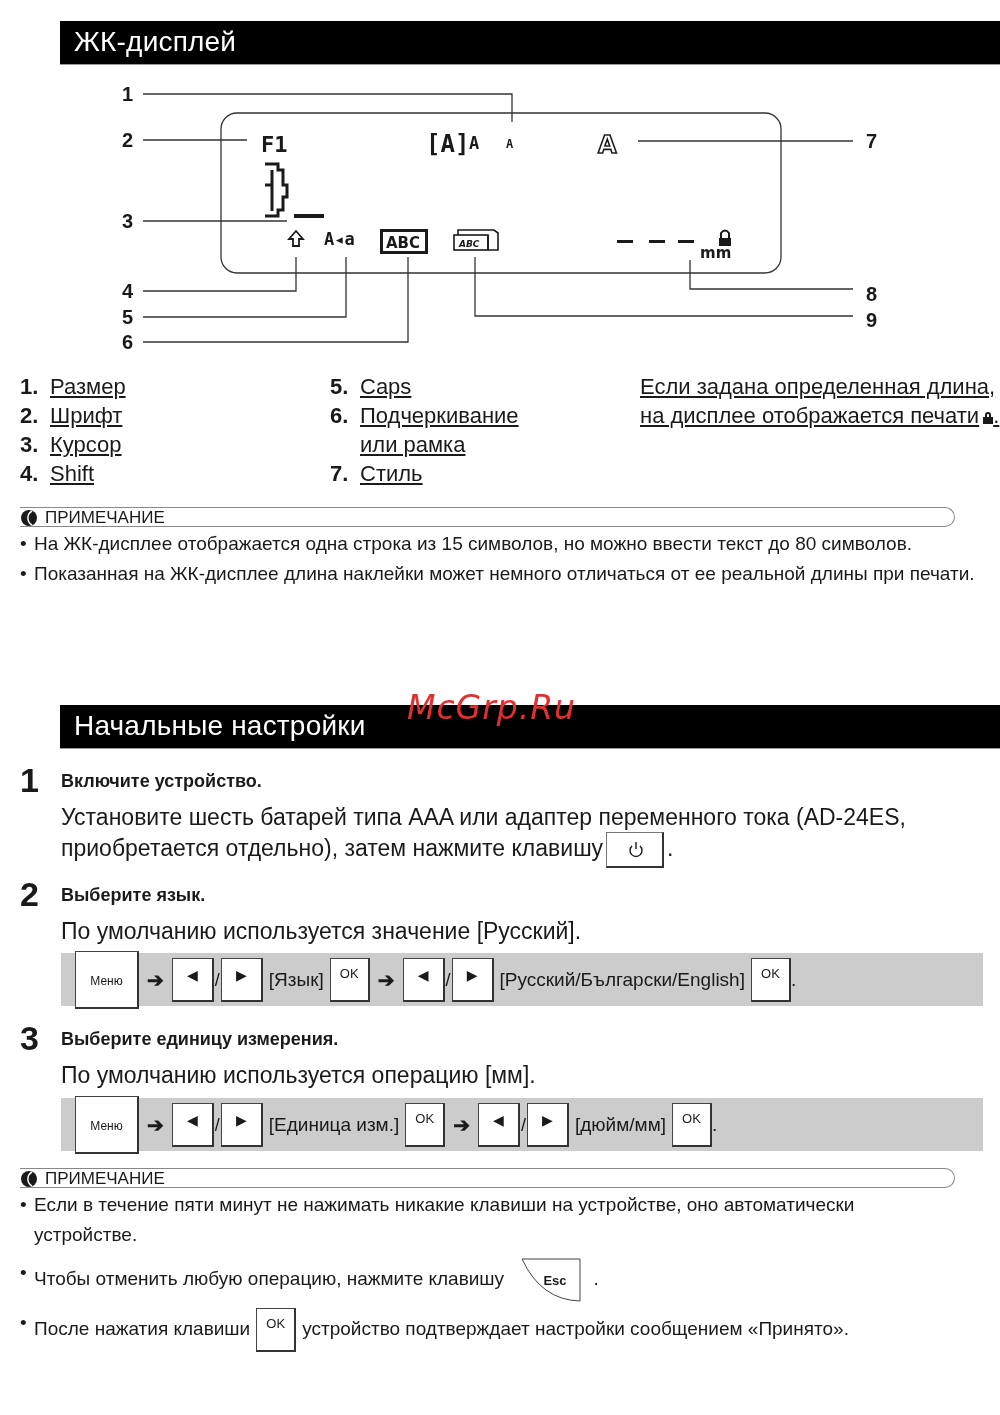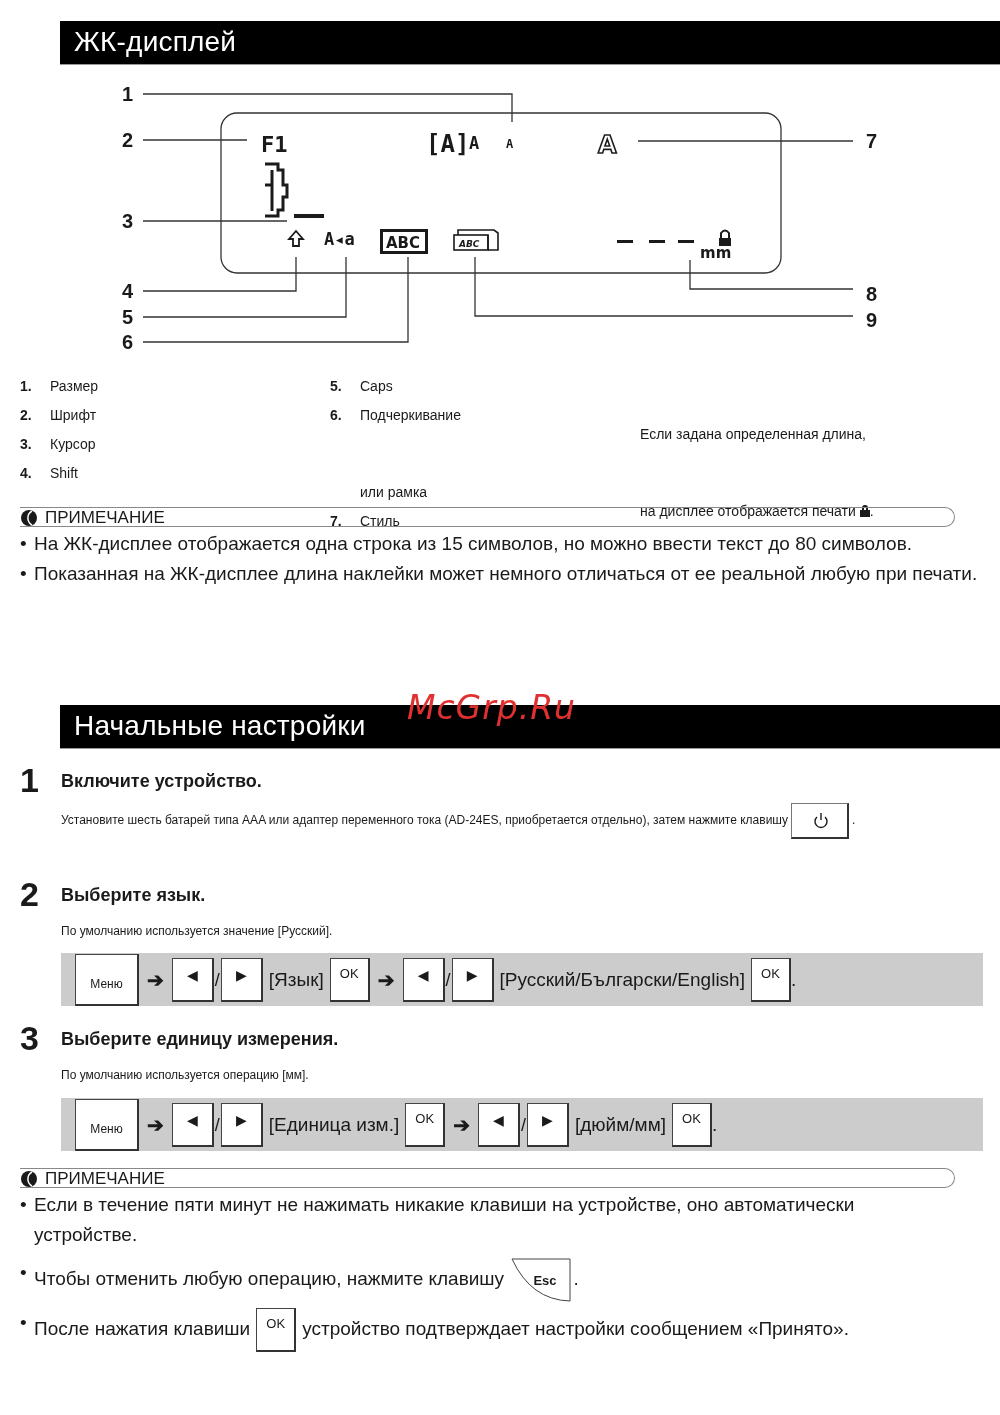--- a/index.html
+++ b/index.html
@@ -8,58 +8,58 @@
 
   .section-header { position: absolute; left: 20px; width: 963px; height: 44px; background: #000000; border-bottom: 1px solid #999; margin-left: 40px; }
   .section-header .title { position: absolute; left: 14px; top: 5px; color: #ffffff; font-size: 28px; font-family: "Liberation Sans", sans-serif; letter-spacing: 0.2px; }
 
   
   #lcd-diagram { position: absolute; left: 0; top: 78px; width: 1000px; height: 290px; }
   .callout-num { font-family: "Liberation Sans", sans-serif; font-weight: bold; font-size: 20px; fill: #1a1a1a; }
   .lcd-text { font-family: "DejaVu Sans Mono", monospace; font-weight: bold; fill: #1a1a1a; }
 
   
-  .legend { position: absolute; top: 372px; font-size: 14px; line-height: 29px; }
+  .legend { position: absolute; top: 372px; font-size: 22px; line-height: 29px; text-decoration: underline; }
   .legend .row { white-space: nowrap; }
   .legend .num { display: inline-block; width: 30px; font-weight: bold; }
-  .legend .cont { padding-left: 30px; margin-top: 48px; }
+  .legend .cont { padding-left: 30px; }
   .lock-glyph { display: inline-block; width: 10px; height: 12px; position: relative; vertical-align: -1px; margin-left: 4px; }
   .lock-glyph::before { content: ""; position: absolute; left: 2px; top: 0; width: 6px; height: 6px; border: 2px solid #1a1a1a; border-bottom: none; border-radius: 3px 3px 0 0; box-sizing: border-box; }
   .lock-glyph::after { content: ""; position: absolute; left: 0; top: 5px; width: 10px; height: 7px; background: #1a1a1a; }
 
   
   .note { position: absolute; left: 20px; width: 935px; }
   .note-head { position: relative; height: 20px; border: 1px solid #888; border-radius: 0 12px 12px 0; border-left: none; }
   .note-icon { position: absolute; left: 0; top: 1px; width: 18px; height: 18px; }
   .note-label { position: absolute; left: 25px; top: 0px; font-size: 17px; line-height: 19px; }
   .bullets { margin-top: 2px; font-size: 19px; line-height: 30px; }
   .bullet { position: relative; padding-left: 14px; margin-left: -20px; padding-left: 34px; }
   .bullet .dot { position: absolute; left: 20px; top: 0; }
 
   
   .step { position: absolute; left: 20px; width: 965px; }
   .step-num { position: absolute; left: 0; top: -10px; font-size: 34px; font-weight: bold; }
   .step-title { position: absolute; left: 41px; top: 0; font-size: 18px; font-weight: bold; }
-  .step-body { position: absolute; left: 41px; top: 32px; font-size: 12px; line-height: 29px; width: 930px; }
+  .step-body { position: absolute; left: 41px; top: 32px; font-size: 23px; line-height: 29px; width: 930px; }
 
   .key { display: inline-block; background: #fff; border: 1px solid #444; border-right: 2px solid #333; border-bottom: 2px solid #333; vertical-align: middle; text-align: center; font-family: "Liberation Sans", sans-serif; color: #1a1a1a; }
   .key-power { width: 58px; height: 36px; margin: 0 3px; position: relative; border-top: 1px solid #777; border-left: 1px solid #777; }
   .key-power svg { position: absolute; left: 20px; top: 8px; }
 
   .seq-bar { position: absolute; left: 61px; width: 922px; height: 53px; background: #cccccc; }
   .seq { position: absolute; left: 14px; top: 4px; display: flex; align-items: center; height: 46px; font-size: 19px; white-space: nowrap; }
-  .k-menu { width: 64px; height: 52px; font-size: 12px; line-height: 58px; }
+  .k-menu { width: 64px; height: 58px; font-size: 12px; line-height: 58px; }
   .k-arrow { width: 42px; height: 44px; position: relative; }
   .k-arrow span { position: absolute; top: 8px; left: 0; right: 0; font-size: 14px; }
   .k-ok { width: 40px; height: 44px; font-size: 13px; line-height: 30px; }
   .seq .arrow { font-size: 20px; margin: 0 8px; font-weight: bold; }
   .seq .slash { margin: 0 1px; font-size: 18px; }
   .seq .label { margin: 0 6px 0 6px; }
 
-  .key-esc { display: inline-block; width: 60px; height: 44px; vertical-align: middle; margin: 0 2px; position: relative; }
+  .key-esc { display: inline-block; width: 60px; height: 44px; vertical-align: middle; margin: 0 12px; position: relative; }
   .key-esc span { position: absolute; left: 22px; top: 8px; font-size: 13px; font-weight: bold; }
   .key-ok-inline { width: 40px; height: 44px; font-size: 13px; line-height: 30px; margin: 0 6px; }
 
   .watermark { position: absolute; left: 407px; top: 688px; font-size: 33px; font-style: italic; color: #e03030; font-family: "DejaVu Sans", sans-serif; letter-spacing: 1px; }
 </style>
 </head>
 <body>
 
 <div class="section-header" style="top:21px;">
   <span class="title">ЖК-дисплей</span>
@@ -153,21 +153,21 @@
 <div class="note" style="top:507px;">
   <div class="note-head">
     <svg class="note-icon" viewBox="0 0 18 18">
         <circle cx="9" cy="9" r="8" fill="#1a1a1a"></circle>
         <path d="M12,2 A8,8 0 0 0 12,16" fill="none" stroke="#fff" stroke-width="1.5"></path>
       </svg>
     <span class="note-label">ПРИМЕЧАНИЕ</span>
   </div>
   <div class="bullets">
     <div class="bullet"><span class="dot">•</span><span>На ЖК-дисплее отображается одна строка из 15 символов, но можно ввести текст до 80 символов.</span></div>
-    <div class="bullet" style="width:985px;"><span class="dot">•</span><span>Показанная на ЖК-дисплее длина наклейки может немного отличаться от ее реальной любую при печати.</span></div>
+    <div class="bullet" style="width:985px;"><span class="dot">•</span><span>Показанная на ЖК-дисплее длина наклейки может немного отличаться от ее реальной длины при печати.</span></div>
   </div>
 </div>
 
 <div class="section-header" style="top:705px;">
   <span class="title">Начальные настройки</span>
 </div>
 <div class="watermark">McGrp.Ru</div>
 
 <div class="step" style="top:771px;">
   <span class="step-num">1</span>

